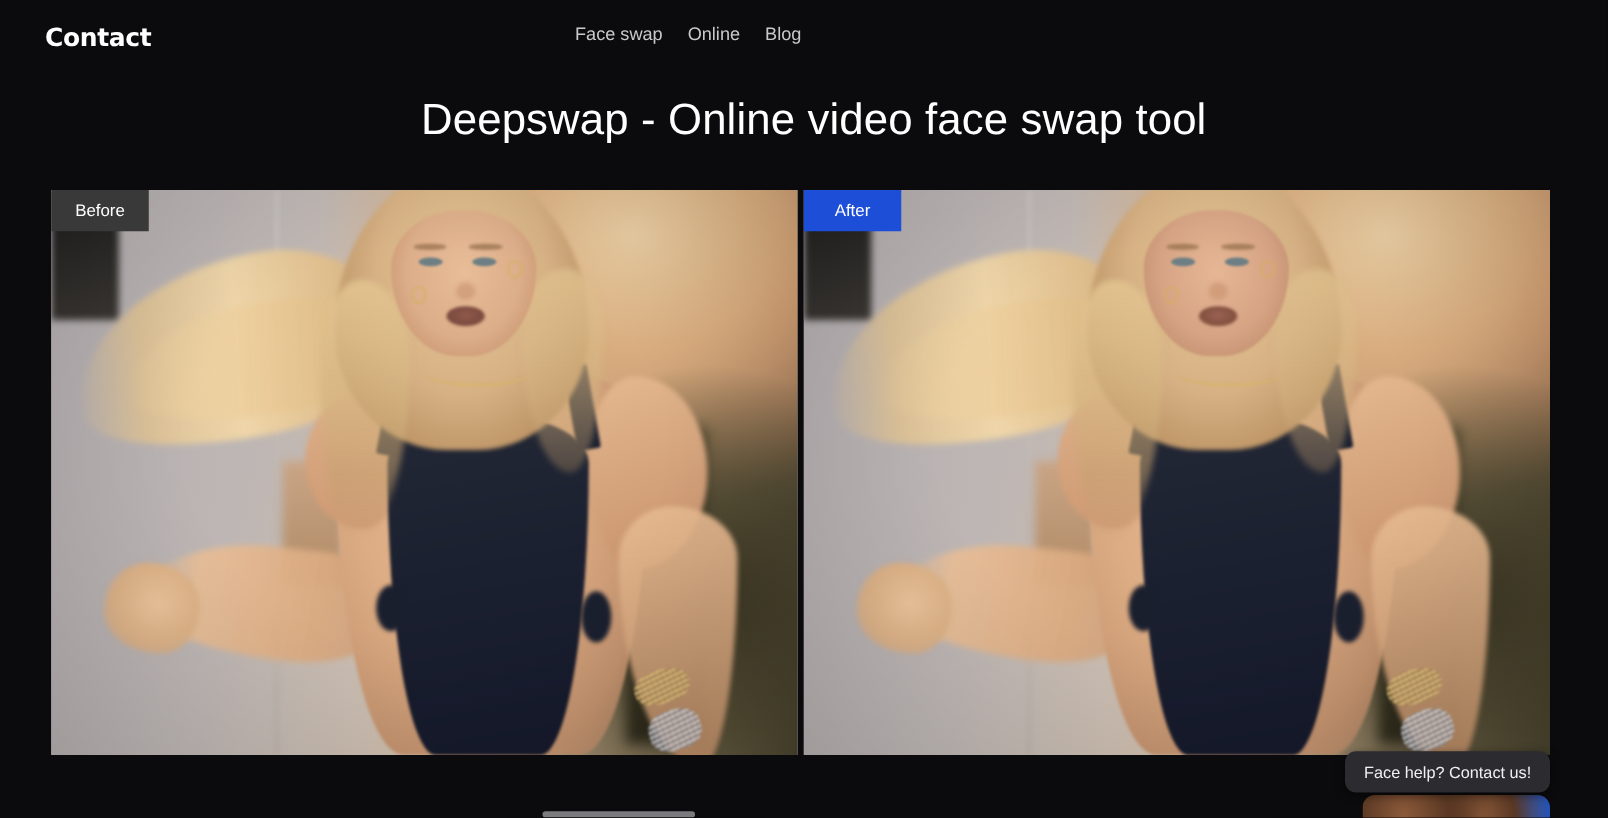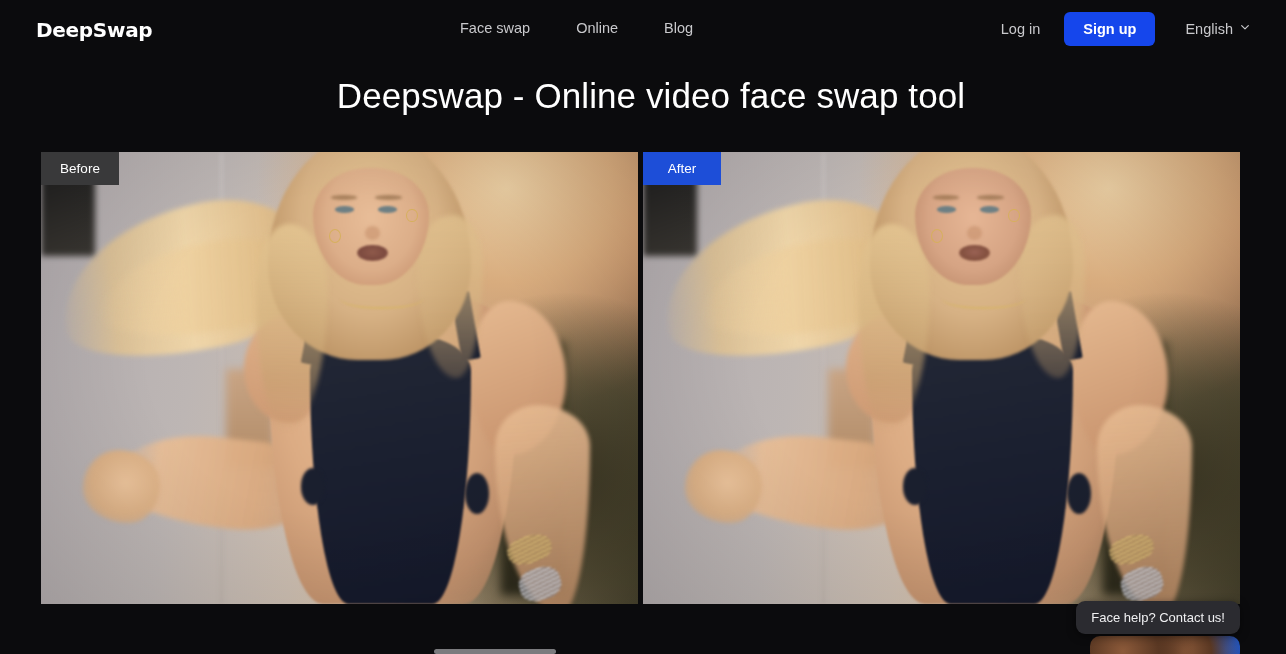--- a/index.html
+++ b/index.html
@@ -19,21 +19,21 @@
     display:flex; align-items:center;
   }
   .logo{
     position:absolute; left:36px; top:18px;
     font-family:"DejaVu Sans", sans-serif;
     font-size:20px; font-weight:bold; color:#ffffff;
     letter-spacing:-0.3px;
   }
   .nav{
     position:absolute; left:460px; top:20px;
-    display:flex; gap:46px; align-items:flex-start;
+    display:flex; gap:20px; align-items:flex-start;
   }
   .nav-item{
     font-size:14.5px; color:#c9c9cc;
     cursor:pointer; white-space:nowrap;
   }
 
   .right-area{
     position:absolute; right:36px; top:12px;
     display:flex; align-items:center; gap:0;
   }
@@ -313,40 +313,28 @@
     border-radius:3px;
     opacity:.85;
     z-index:30;
   }
 </style>
 </head>
 <body>
 
 <div class="header">
 
-  <div class="logo">DeepSwap</div>
+  <div class="logo">Contact</div>
 
   <nav class="nav">
     <span class="nav-item">Face swap</span>
     <span class="nav-item">Online</span>
     <span class="nav-item">Blog</span>
   </nav>
 
-  <div class="right-area">
-    <span class="login-btn">Log in</span>
-    <button class="signup-btn">Sign up</button>
-    <span class="lang">
-      <span>English</span>
-      <span class="chev">
-        <svg width="10" height="10" viewBox="0 0 12 12" aria-hidden="true">
-          <path d="M2 4.3 L6 8.3 L10 4.3" fill="none" stroke="#c9c9cc" stroke-width="1.4" stroke-linecap="round" stroke-linejoin="round"></path>
-        </svg>
-      </span>
-    </span>
-  </div>
 </div>
 
 <h1 class="page-title">Deepswap - Online video face swap tool</h1>
 
 <div class="compare">
 
   <div class="pane before">
     <div class="photo">
       <div class="ph-bg"></div>
       <div class="ph-seam"></div>

